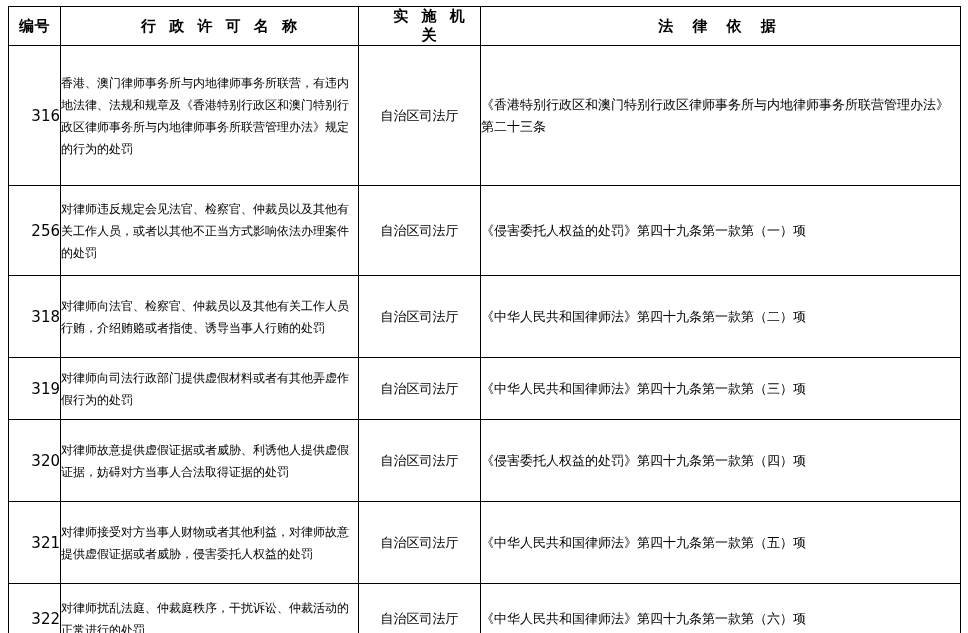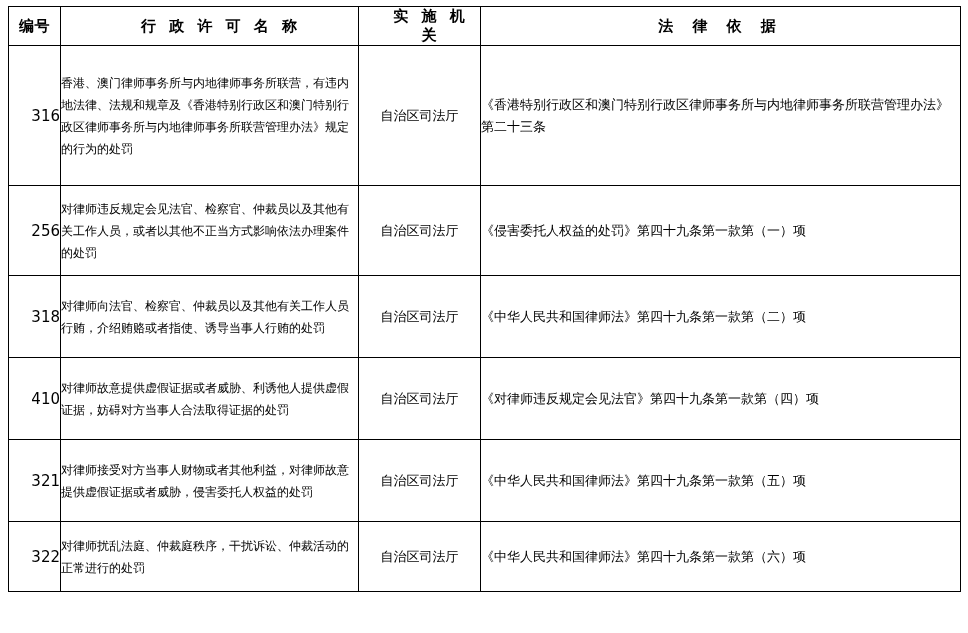--- a/index.html
+++ b/index.html
@@ -114,25 +114,31 @@
         <td class="name">对律师违反规定会见法官、检察官、仲裁员以及其他有关工作人员，或者以其他不正当方式影响依法办理案件的处罚</td>
         <td class="org">自治区司法厅</td>
         <td class="basis">《侵害委托人权益的处罚》第四十九条第一款第（一）项</td>
       </tr>
       <tr class="r-318">
         <td class="num">318</td>
         <td class="name">对律师向法官、检察官、仲裁员以及其他有关工作人员行贿，介绍贿赂或者指使、诱导当事人行贿的处罚</td>
         <td class="org">自治区司法厅</td>
         <td class="basis">《中华人民共和国律师法》第四十九条第一款第（二）项</td>
       </tr>
+      <tr class="r-319">
+        <td class="num">319</td>
+        <td class="name">对律师向司法行政部门提供虚假材料或者有其他弄虚作假行为的处罚</td>
+        <td class="org">自治区司法厅</td>
+        <td class="basis">《中华人民共和国律师法》第四十九条第一款第（三）项</td>
+      </tr>
       <tr class="r-320">
-        <td class="num">410</td>
+        <td class="num">320</td>
         <td class="name">对律师故意提供虚假证据或者威胁、利诱他人提供虚假证据，妨碍对方当事人合法取得证据的处罚</td>
         <td class="org">自治区司法厅</td>
-        <td class="basis">《对律师违反规定会见法官》第四十九条第一款第（四）项</td>
+        <td class="basis">《侵害委托人权益的处罚》第四十九条第一款第（四）项</td>
       </tr>
       <tr class="r-321">
         <td class="num">321</td>
         <td class="name">对律师接受对方当事人财物或者其他利益，对律师故意提供虚假证据或者威胁，侵害委托人权益的处罚</td>
         <td class="org">自治区司法厅</td>
         <td class="basis">《中华人民共和国律师法》第四十九条第一款第（五）项</td>
       </tr>
       <tr class="r-322">
         <td class="num">322</td>
         <td class="name">对律师扰乱法庭、仲裁庭秩序，干扰诉讼、仲裁活动的正常进行的处罚</td>

